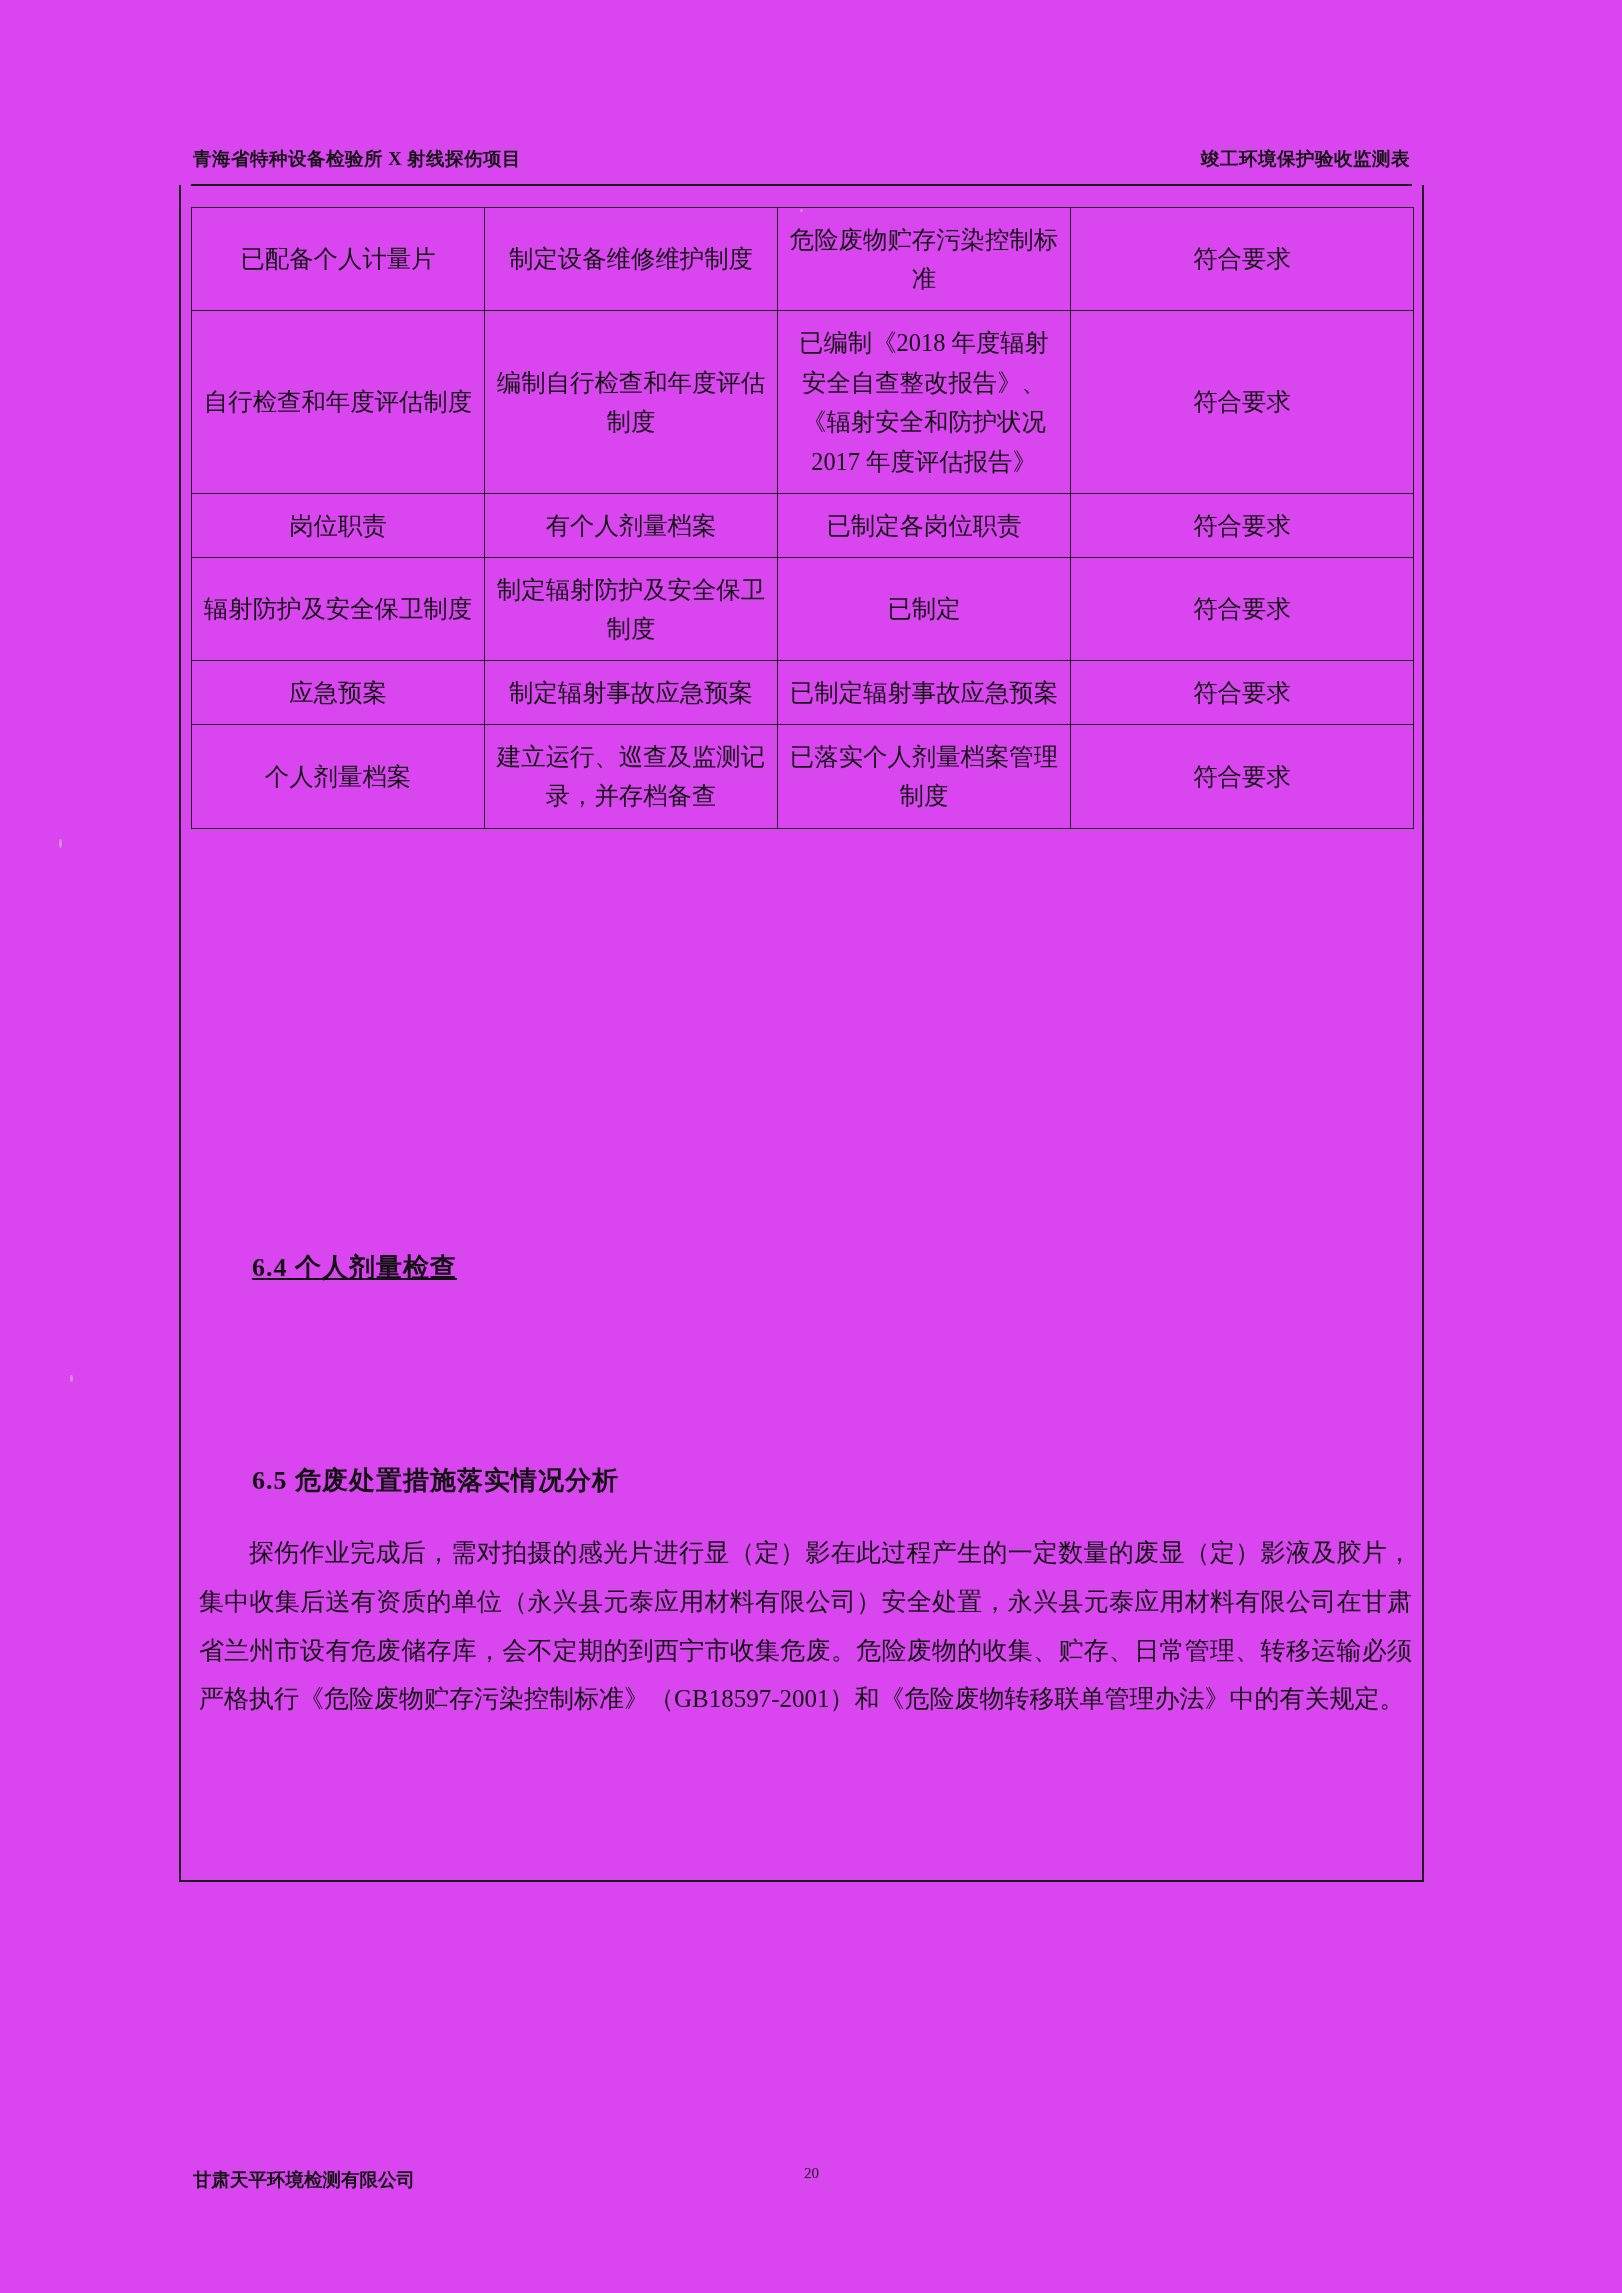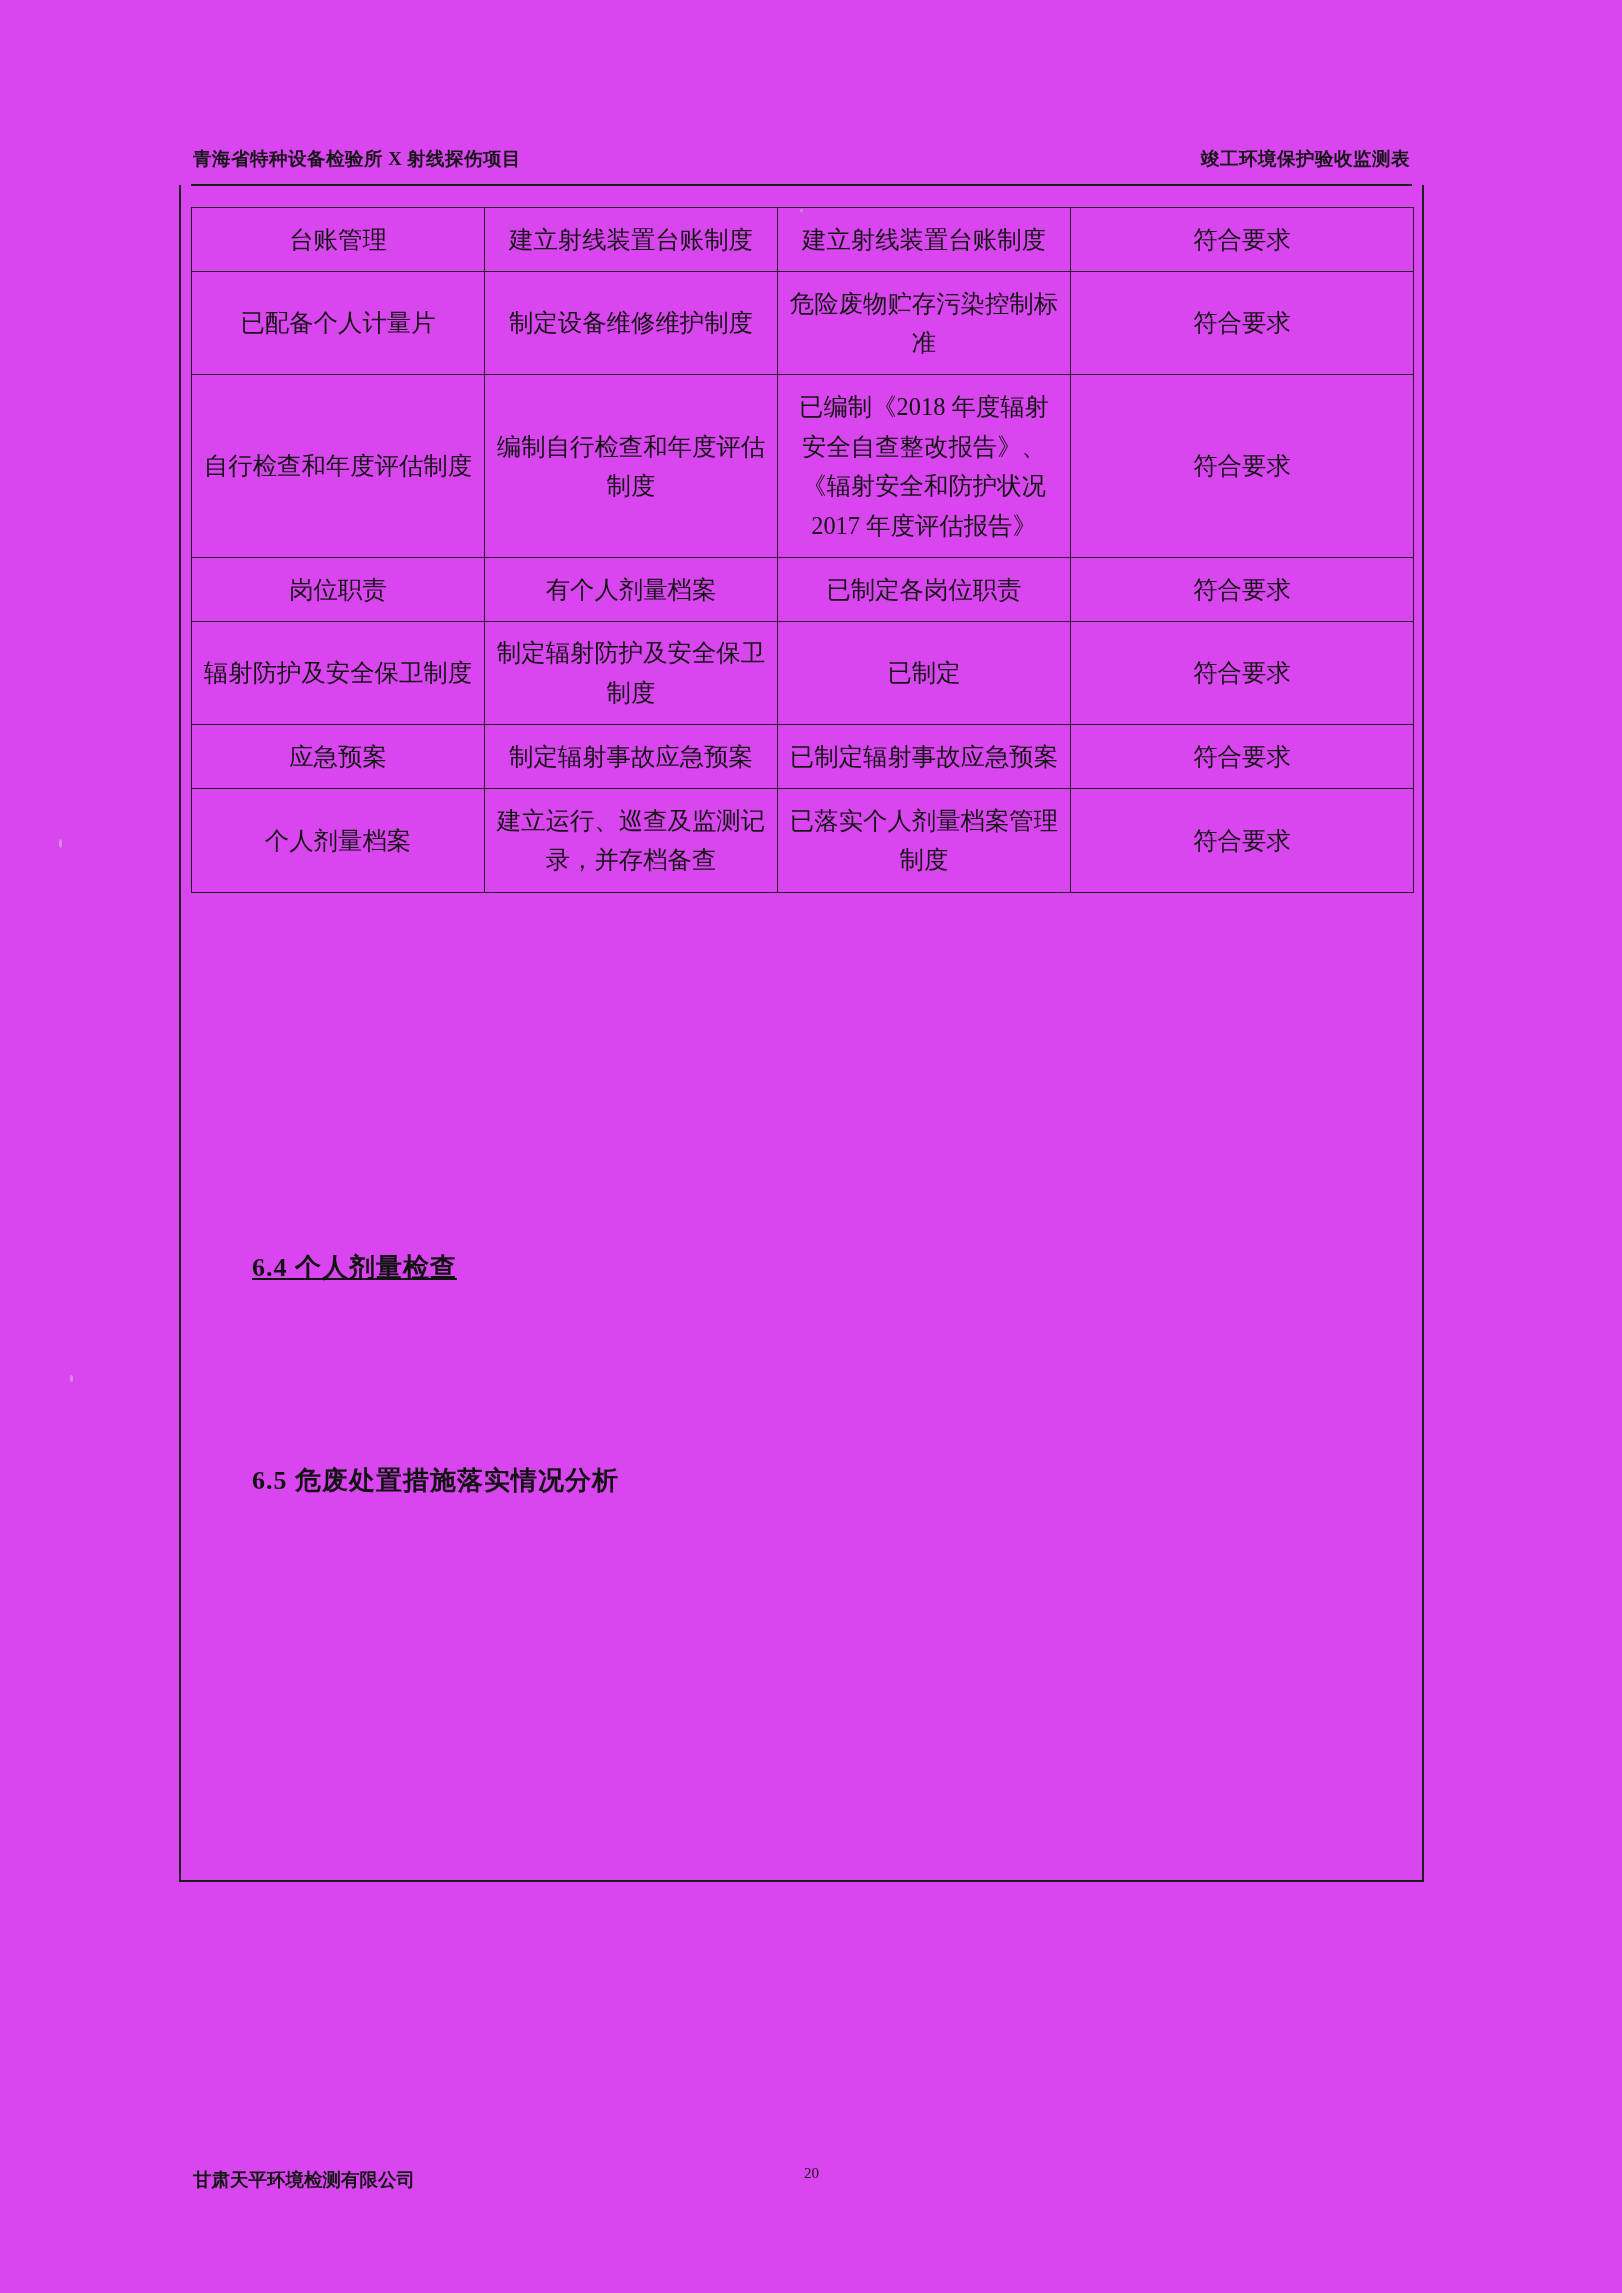--- a/index.html
+++ b/index.html
@@ -158,26 +158,20 @@
 
   <table class="doc-table">
     <colgroup>
       <col class="c1">
         <col class="c2">
         <col class="c3">
         <col class="c4">
     </colgroup>
     <tbody>
       <tr>
-        <td>台账管理</td>
-        <td>建立射线装置台账制度</td>
-        <td>建立射线装置台账制度</td>
-        <td>符合要求</td>
-      </tr>
-      <tr>
         <td>已配备个人计量片</td>
         <td>制定设备维修维护制度</td>
         <td>危险废物贮存污染控制标准</td>
         <td>符合要求</td>
       </tr>
       <tr>
         <td>自行检查和年度评估制度</td>
         <td>编制自行检查和年度评估制度</td>
         <td>已编制《2018 年度辐射安全自查整改报告》、《辐射安全和防护状况 2017 年度评估报告》</td>
         <td>符合要求</td>
@@ -205,20 +199,21 @@
         <td>建立运行、巡查及监测记录，并存档备查</td>
         <td>已落实个人剂量档案管理制度</td>
         <td>符合要求</td>
       </tr>
     </tbody>
   </table>
 
   <div class="section-heading" style="left:252px; top:1250px;text-decoration:underline;">6.4  个人剂量检查</div>
 
   <div class="section-heading" style="left:252px; top:1463px;">6.5  危废处置措施落实情况分析</div>
+  <div class="para indent" style="left:199px; top:1529px; width:1213px;">探伤作业完成后，需对拍摄的感光片进行显（定）影在此过程产生的一定数量的废显（定）影液及胶片，集中收集后送有资质的单位（永兴县元泰应用材料有限公司）安全处置，永兴县元泰应用材料有限公司在甘肃省兰州市设有危废储存库，会不定期的到西宁市收集危废。危险废物的收集、贮存、日常管理、转移运输必须严格执行《危险废物贮存污染控制标准》（GB18597-2001）和《危险废物转移联单管理办法》中的有关规定。</div>
 
   <div class="footer-left">甘肃天平环境检测有限公司</div>
   <div class="footer-page">20</div>
 
   <div class="speckle" style="left:59px; top:839px; width:2.9px; height:8.8px;"></div>
   <div class="speckle" style="left:70px; top:1375px; width:2.9px; height:6.8px;"></div>
   <div class="speckle" style="left:800px; top:209px; width:2.9px; height:2.9px;"></div>
 </div>
 
 

